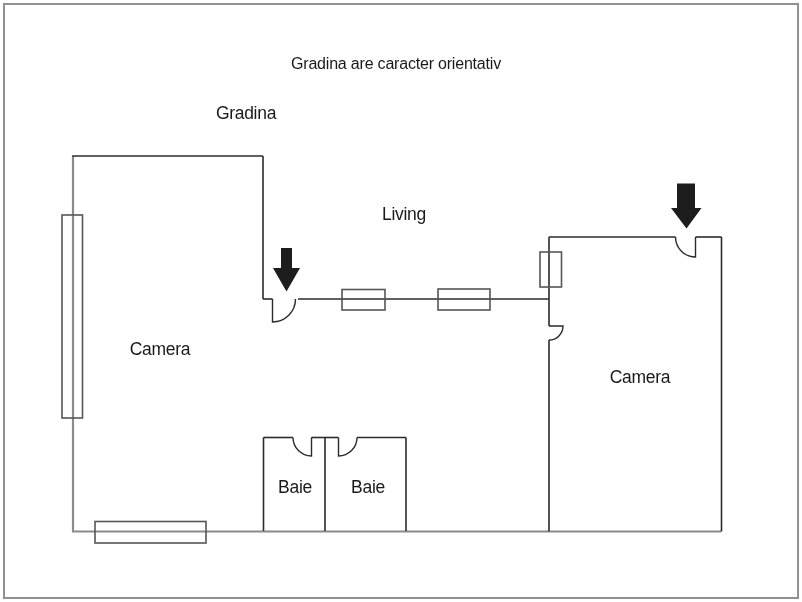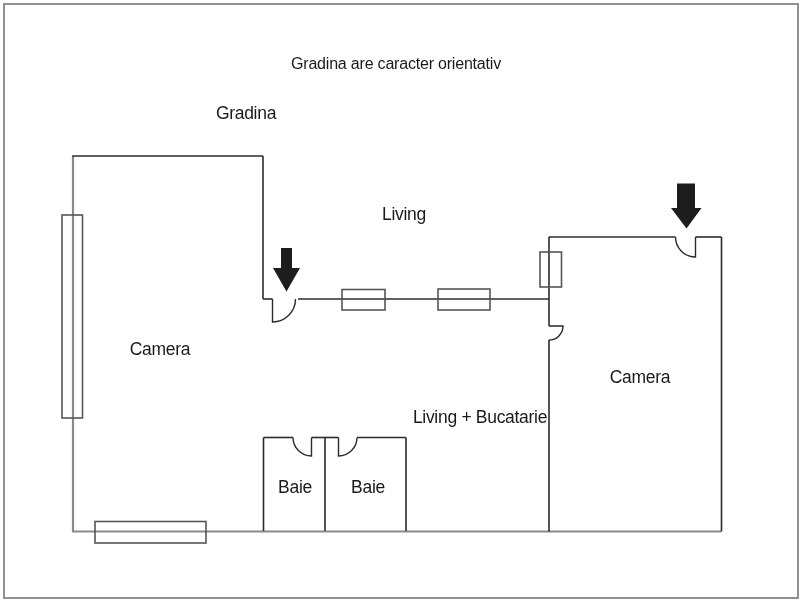--- a/index.html
+++ b/index.html
@@ -109,16 +109,15 @@
 
     <polygon points="281,248 292,248 292,268 300,268 286.5,291.5 273,268 281,268" fill="#1d1d1d"></polygon>
     <polygon points="677,183.5 695,183.5 695,208 701.5,208 686.5,228.5 671,208 677,208" fill="#1d1d1d"></polygon>
   </svg>
 
   <div class="label title" style="left:396px; top:64px;">Gradina are caracter orientativ</div>
   <div class="label" style="left:246px; top:113px;">Gradina</div>
   <div class="label" style="left:404px; top:214px;">Living</div>
   <div class="label" style="left:160px; top:349px;">Camera</div>
   <div class="label" style="left:640px; top:377px;">Camera</div>
-  <div class="label" style="left:480px; top:417px;">Living + Bucatarie</div>
   <div class="label" style="left:295px; top:487px;">Baie</div>
   <div class="label" style="left:368px; top:487px;">Baie</div>
 </div>
 
 </body></html>

